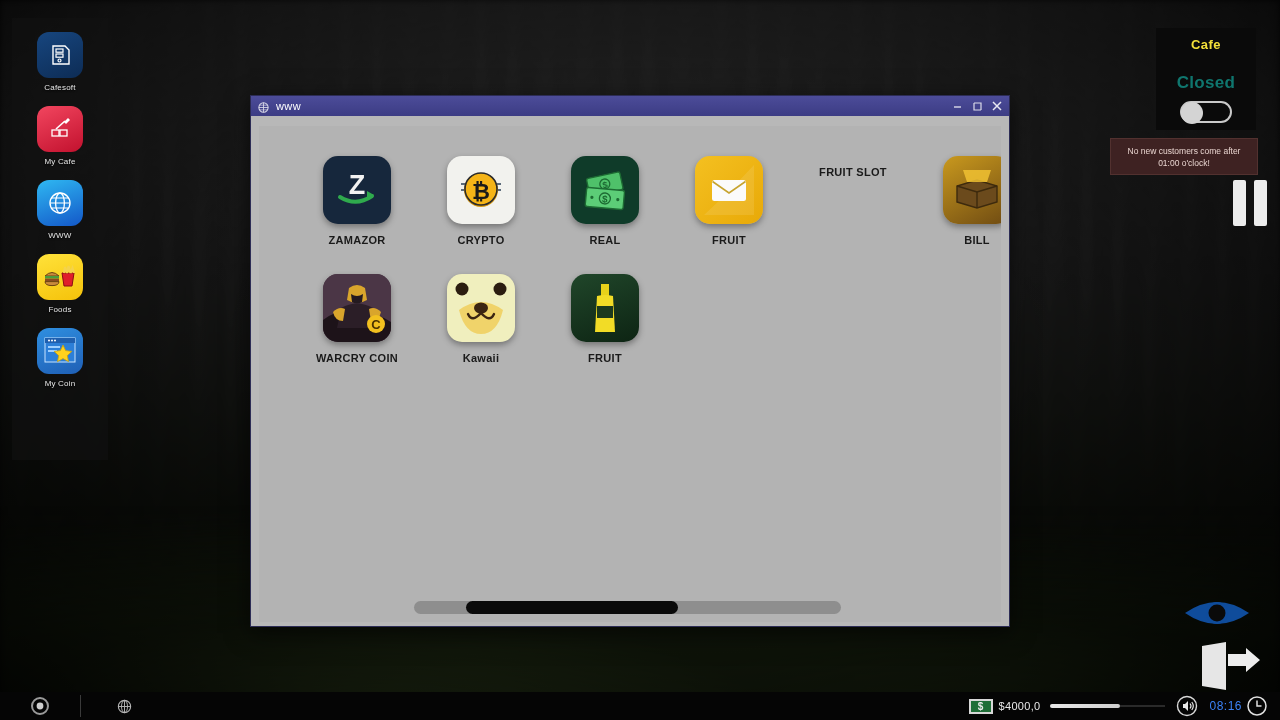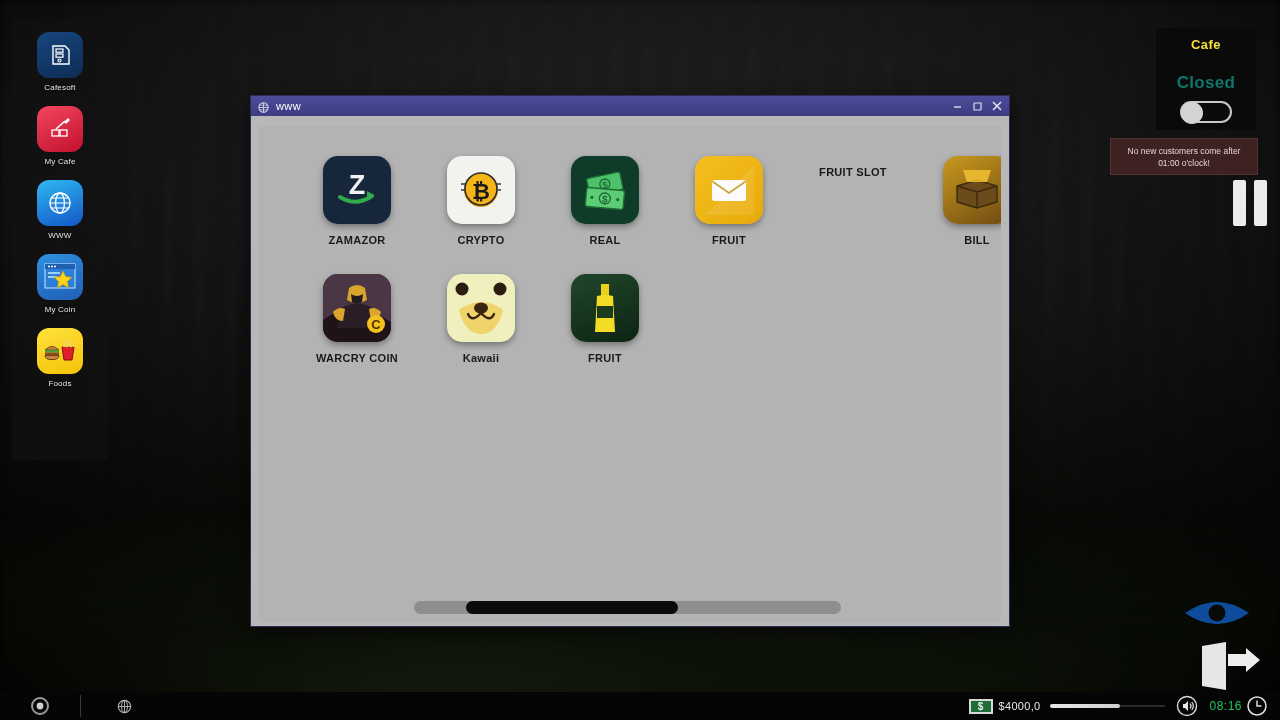--- a/index.html
+++ b/index.html
@@ -170,21 +170,21 @@
     display:flex; align-items:center; justify-content:center;
   }
   #money-icon span { color: #eaeaea; font-size: 10px; font-weight: bold; }
   #money-value { color: #e8e8e8; font-size: 11px; letter-spacing: .3px; }
   #volume-slider { width: 115px; height: 14px; position: relative; cursor: pointer; }
   #volume-fill { position:absolute; left:0; top:5px; height:4px; width:70px;
     background: linear-gradient(90deg,#e8e8e8,#cfcfcf); border-radius:2px; }
   #volume-rest { position:absolute; left:70px; top:6px; height:2px; right:0; background:#2a2a2a; }
   #speaker-button { width: 24px; height: 24px; cursor: pointer; display:flex; align-items:center; justify-content:center; }
   #clock-area { display:flex; align-items:center; gap:4px; padding-right: 4px; }
-  #clock-text { color: #22c55e; font-size: 12px; letter-spacing: .5px; }
+  #clock-text { color: #3b82f6; font-size: 12px; letter-spacing: .5px; }
   #exit-button { position: absolute; right: 16px; bottom: 22px; width: 66px; height: 58px; cursor: pointer; }
 </style>
 </head>
 <body>
 
 <div id="screen">
 
   <div class="bg-layer">
     <div class="bg-trees"></div>
     <div class="bg-grass"></div>
@@ -219,50 +219,50 @@
 
     <div class="dicon">
       <div class="dicon-img ic-www">
         <svg width="30" height="30" viewBox="0 0 30 30">
           <circle cx="15" cy="15" r="10" fill="none" stroke="#fff" stroke-width="1.4"></circle>
           <ellipse cx="15" cy="15" rx="4.4" ry="10" fill="none" stroke="#fff" stroke-width="1.3"></ellipse>
           <path d="M5 15 H25 M6.4 10 H23.6 M6.4 20 H23.6" stroke="#fff" stroke-width="1.2"></path>
         </svg>
       </div>
       <div class="dicon-label">WWW</div>
+    </div>
+
+    <div class="dicon">
+      <div class="dicon-img ic-foods">
+        <svg width="36" height="28" viewBox="0 0 36 28">
+          <path d="M3 13 q7 -7 14 0 z" fill="#c98a3c" stroke="#6b4311" stroke-width="1"></path>
+          <rect x="3" y="13" width="14" height="2.6" fill="#4c9c3c"></rect>
+          <rect x="3" y="15.6" width="14" height="3" fill="#8a4b20"></rect>
+          <path d="M3 18.6 h14 q0 4 -7 4 q-7 0 -7 -4 z" fill="#c98a3c" stroke="#6b4311" stroke-width="1"></path>
+          <path d="M20 10 l12 0 l-2 13 l-8 0 z" fill="#e01e2a" stroke="#8a0c13" stroke-width="1"></path>
+          <path d="M22 10 l1 -6 l2 6 M25 10 l1.5 -7 l2 7 M28.5 10 l2 -5 l1.5 5" stroke="#f5d34a" stroke-width="2.2" fill="none"></path>
+        </svg>
+      </div>
+      <div class="dicon-label">Foods</div>
     </div>
 
     <div class="dicon">
       <div class="dicon-img ic-mycoin">
         <svg width="38" height="34" viewBox="0 0 38 34">
           <rect x="4" y="4" width="30" height="24" fill="#2c7fd8" stroke="#c8e4ff" stroke-width="1"></rect>
           <rect x="4" y="4" width="30" height="5" fill="#1f5fae"></rect>
           <circle cx="8" cy="6.5" r="1" fill="#fff"></circle>
             <circle cx="11" cy="6.5" r="1" fill="#fff"></circle>
             <circle cx="14" cy="6.5" r="1" fill="#fff"></circle>
           <rect x="7" y="12" width="12" height="2" fill="#9fd0ff"></rect>
           <rect x="7" y="16" width="9" height="2" fill="#9fd0ff"></rect>
           <path d="M22 11 L24.6 16.6 L30.8 17.4 L26.3 21.6 L27.5 27.6 L22 24.6 L16.5 27.6 L17.7 21.6 L13.2 17.4 L19.4 16.6 Z" fill="#ffd21e" stroke="#caa20b" stroke-width=".8"></path>
         </svg>
       </div>
       <div class="dicon-label">My Coin</div>
-    </div>
-
-    <div class="dicon">
-      <div class="dicon-img ic-foods">
-        <svg width="36" height="28" viewBox="0 0 36 28">
-          <path d="M3 13 q7 -7 14 0 z" fill="#c98a3c" stroke="#6b4311" stroke-width="1"></path>
-          <rect x="3" y="13" width="14" height="2.6" fill="#4c9c3c"></rect>
-          <rect x="3" y="15.6" width="14" height="3" fill="#8a4b20"></rect>
-          <path d="M3 18.6 h14 q0 4 -7 4 q-7 0 -7 -4 z" fill="#c98a3c" stroke="#6b4311" stroke-width="1"></path>
-          <path d="M20 10 l12 0 l-2 13 l-8 0 z" fill="#e01e2a" stroke="#8a0c13" stroke-width="1"></path>
-          <path d="M22 10 l1 -6 l2 6 M25 10 l1.5 -7 l2 7 M28.5 10 l2 -5 l1.5 5" stroke="#f5d34a" stroke-width="2.2" fill="none"></path>
-        </svg>
-      </div>
-      <div class="dicon-label">Foods</div>
     </div>
   </div>
 
   <div id="window">
 
     <div id="titlebar">
       <span class="t-icon">
         <svg width="13" height="13" viewBox="0 0 14 14">
           <circle cx="7" cy="7" r="5" fill="none" stroke="#dcdcea" stroke-width="1.1"></circle>
           <path d="M2 7 H12 M7 2 V12" stroke="#dcdcea" stroke-width=".9"></path>

